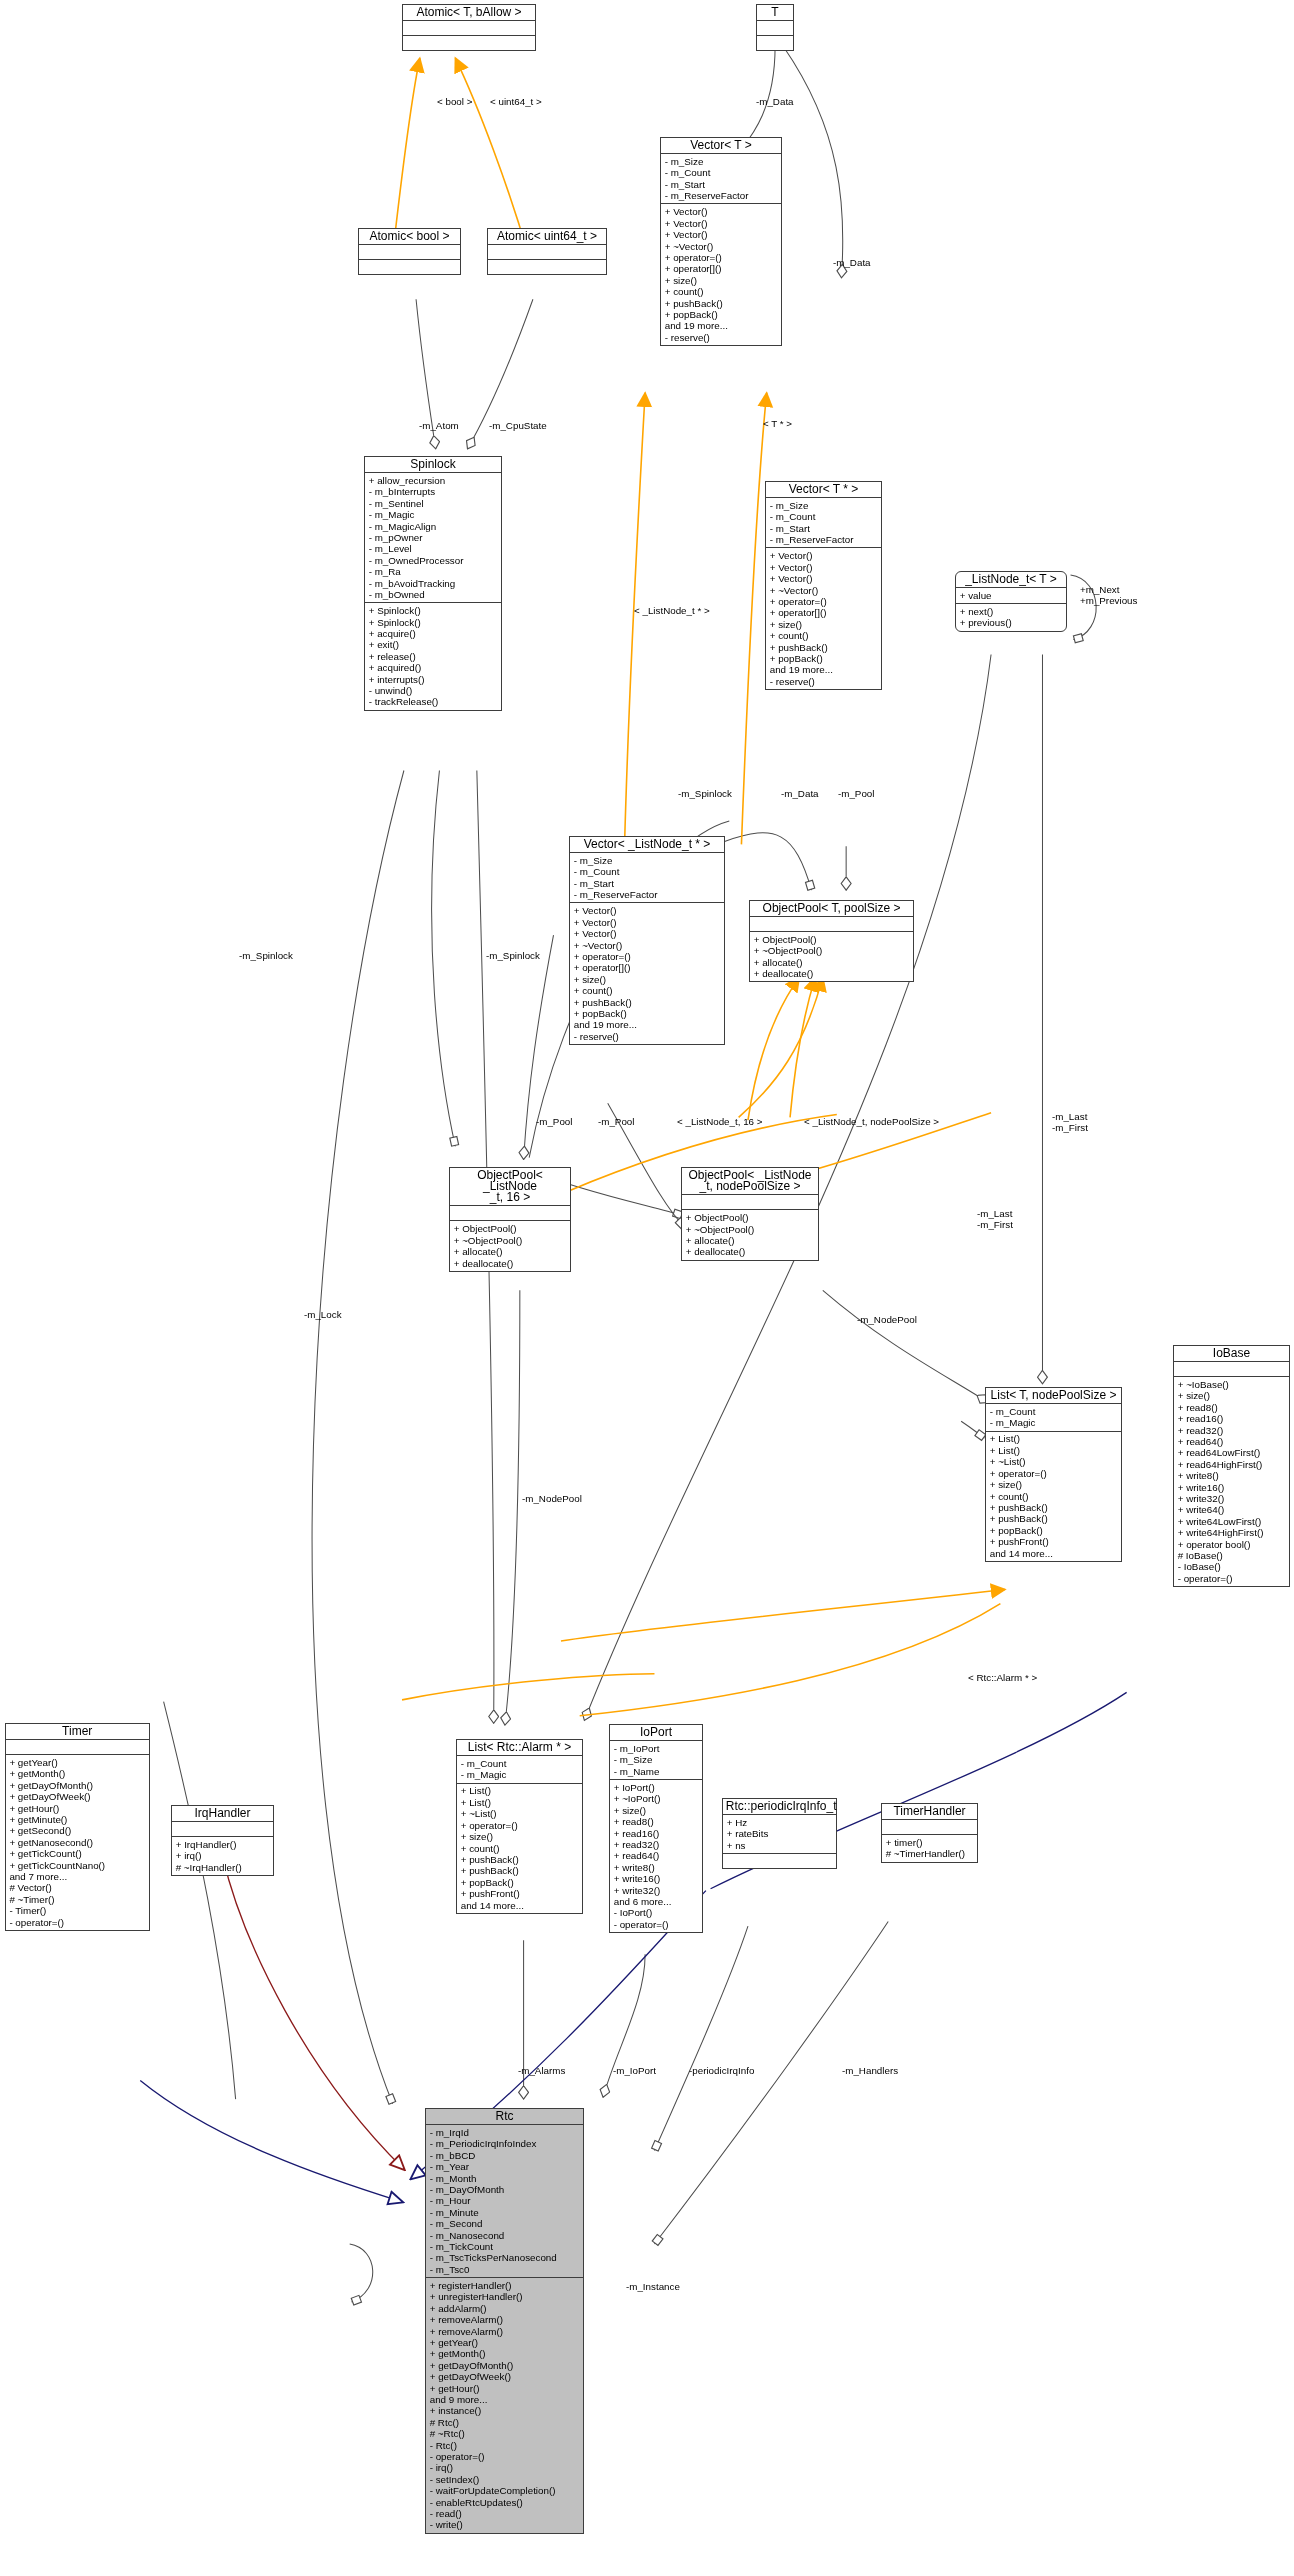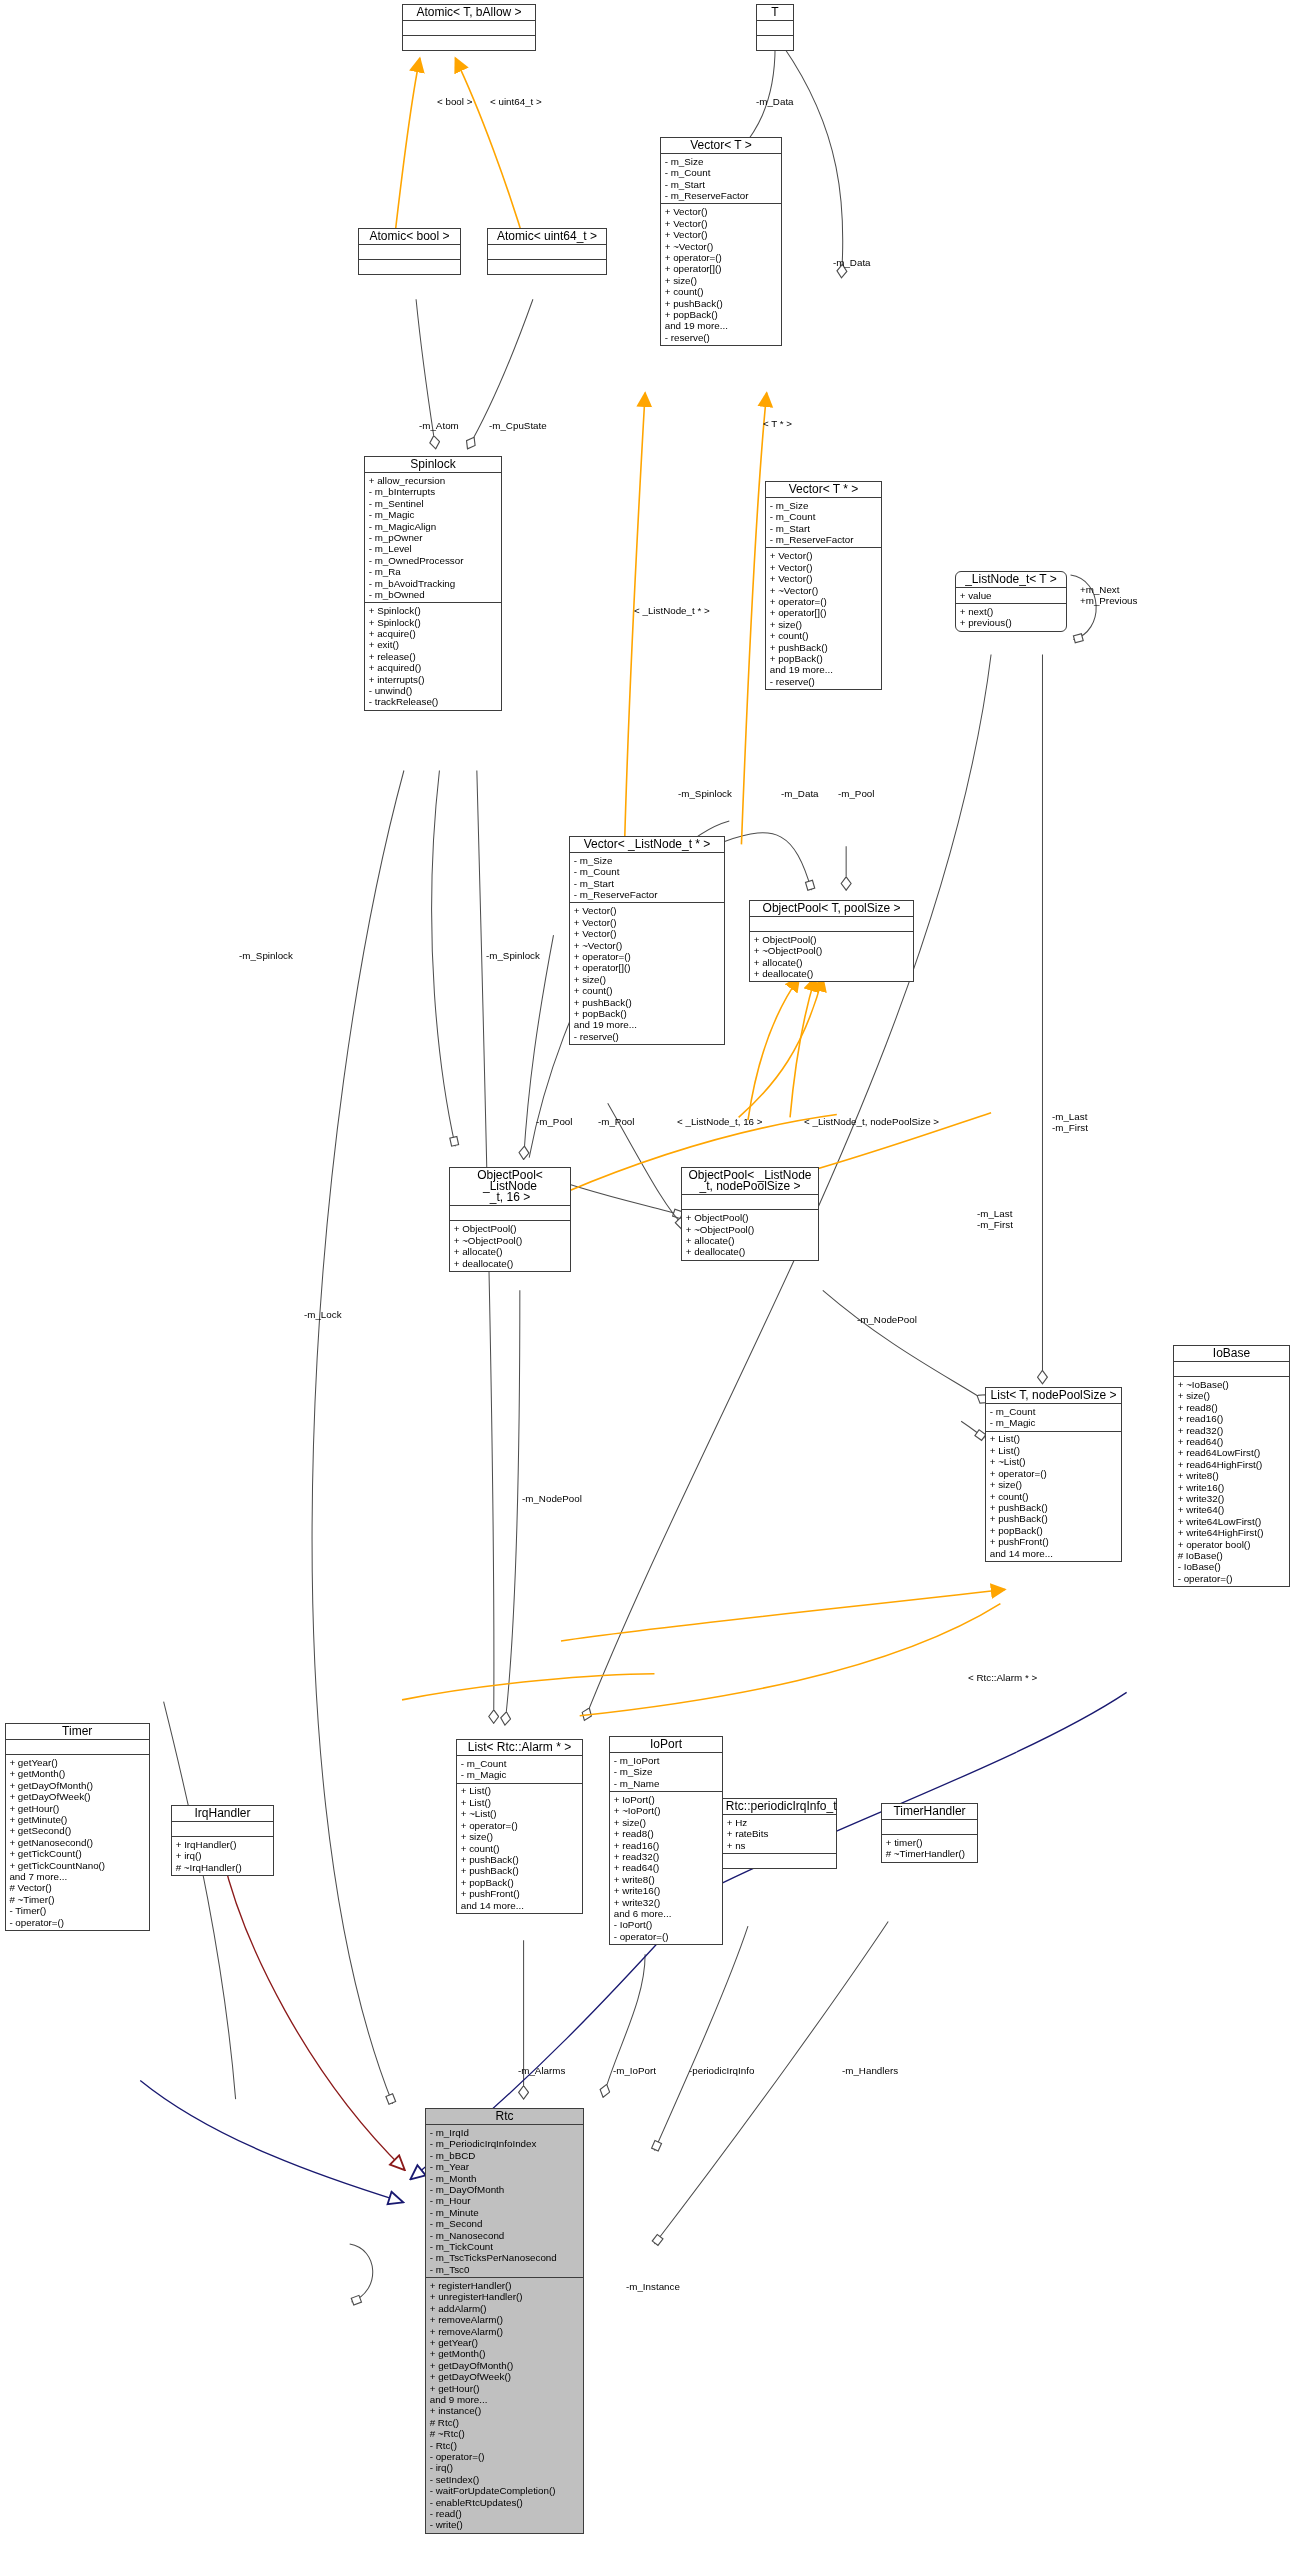--- a/index.html
+++ b/index.html
@@ -416,21 +416,21 @@
       <div class="row">+ size()</div>
       <div class="row">+ count()</div>
       <div class="row">+ pushBack()</div>
       <div class="row">+ pushBack()</div>
       <div class="row">+ popBack()</div>
       <div class="row">+ pushFront()</div>
       <div class="row">and 14 more...</div>
     </div>
   </div>
 
-  <div class="uml" id="b_ioport" style="left:609px;top:1724px;width:114px;margin-top:12px;">
+  <div class="uml" id="b_ioport" style="left:609px;top:1724px;width:94px;">
     <div class="ttl">IoPort</div>
     <div class="sec">
       <div class="row">- m_IoPort</div>
       <div class="row">- m_Size</div>
       <div class="row">- m_Name</div>
     </div>
     <div class="sec">
       <div class="row">+ IoPort()</div>
       <div class="row">+ ~IoPort()</div>
       <div class="row">+ size()</div>

